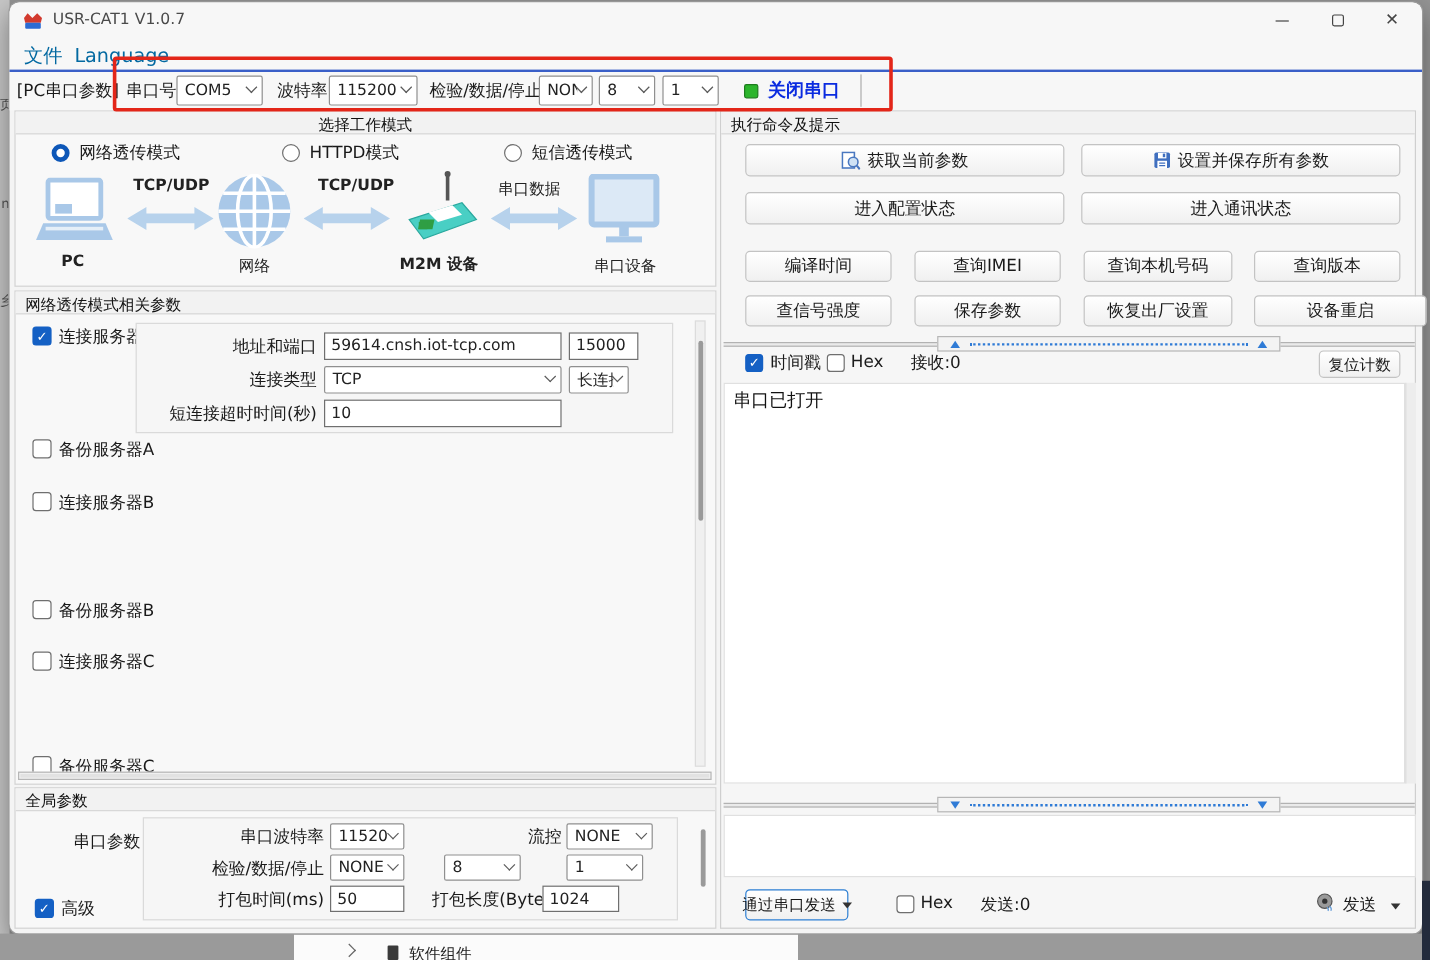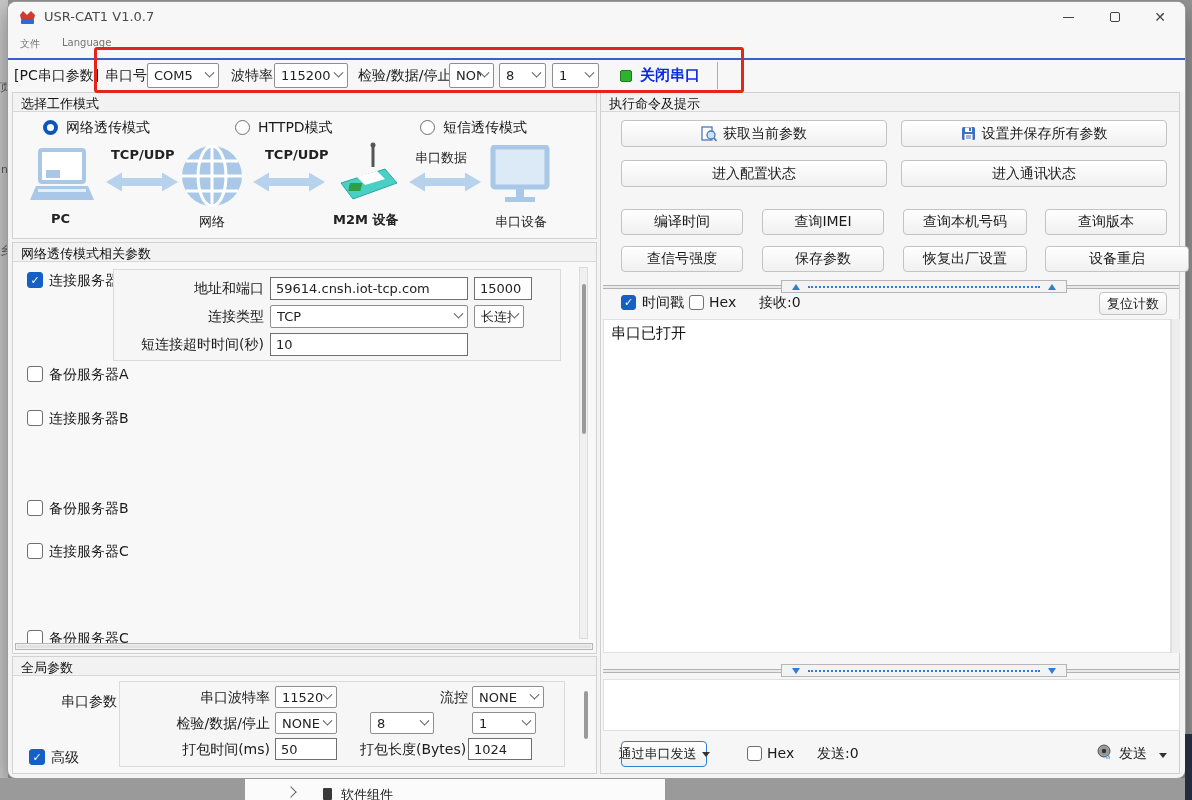--- a/index.html
+++ b/index.html
@@ -9,21 +9,21 @@
   .win{position:absolute;left:8px;top:2px;width:1177px;height:776px;background:#f4f4f4;border-radius:8px;
        box-shadow:0 0 0 1px #9c9c9c,0 8px 22px rgba(0,0,0,.4);}
   .titlebar{position:absolute;left:0;top:0;width:100%;height:30px;background:#f7f7f7;border-radius:8px 8px 0 0;}
   .title-text{position:absolute;left:36px;top:7px;font-size:13px;color:#4a4a4a;}
   .wbtn{position:absolute;top:0;width:46px;height:30px;display:flex;align-items:center;justify-content:center;color:#444;}
   .min-glyph{width:11px;height:1px;background:#444;}
   .max-glyph{width:10px;height:10px;border:1px solid #444;border-radius:2px;}
   .x-glyph{font-size:14px;line-height:14px;color:#444;}
   .x-glyph::after{content:"✕";}
   .menubar{position:absolute;left:0;top:30px;width:100%;height:26px;background:#f7f7f7;}
-  .menu-item{position:absolute;top:4px;font-size:10px;color:#737373;padding:1px 4px;}
+  .menu-item{position:absolute;top:4px;font-size:16px;color:#0369a1;padding:1px 4px;}
   .blueline{position:absolute;left:0;top:56px;width:100%;height:2px;background:#3a5fc8;}
   .serialrow{position:absolute;left:0;top:58px;width:100%;height:32px;background:#f7f7f7;}
   .lab{position:absolute;font-size:14px;color:#1a1a1a;white-space:nowrap;}
   .combo{position:absolute;background:#fff;border:1px solid #8f8f8f;border-radius:2px;display:flex;align-items:center;
          justify-content:space-between;padding:0 5px 0 6px;font-size:13px;height:25px;overflow:hidden;white-space:nowrap;}
   .combo .val{overflow:hidden;white-space:nowrap;}
   .chev{flex:none;width:7px;height:7px;border-right:1.4px solid #5a5a5a;border-bottom:1.4px solid #5a5a5a;
         transform:rotate(45deg) translate(-2px,-2px);}
   .tinput{position:absolute;background:#fff;border:1px solid #6f6f6f;font-size:13px;padding:0 5px;height:23px;
           display:flex;align-items:center;overflow:hidden;white-space:nowrap;}
@@ -120,21 +120,21 @@
     </div>
     <div class="greendot" style="left:612px;top:10px;"></div>
     <span class="closelbl" style="left:632px;top:6px;">关闭串口</span>
     <div class="vsep" style="left:709px;top:2px;height:27px;"></div>
   </div>
 
   <div class="redbox"></div>
 
   <div class="abs" style="left:4px;top:90px;width:585px;height:682px;">
 
-    <div class="group" style="left:0;top:0;width:585px;height:147px;">
+    <div class="group" style="left:0;top:0;width:585px;height:147px;text-align:center;">
       <div class="group-h">选择工作模式</div>
       <div class="radio on" style="left:30px;top:27px;"></div>
       <span class="lab" style="left:53px;top:26px;">网络透传模式</span>
       <div class="radio" style="left:222px;top:27px;"></div>
       <span class="lab" style="left:245px;top:26px;">HTTPD模式</span>
       <div class="radio" style="left:407px;top:27px;"></div>
       <span class="lab" style="left:430px;top:26px;">短信透传模式</span>
 
       <svg class="abs" style="left:15px;top:55px;" width="68" height="60" viewBox="0 0 68 60">
         <rect x="12" y="2" width="44" height="32" rx="2" fill="#fff" stroke="#a9c8e8" stroke-width="4"></rect>
@@ -265,21 +265,21 @@
         <div class="combo" style="left:352px;top:30px;width:64px;height:22px;">
           <span class="val">1</span>
           <span class="chev"></span>
         </div>
 
         <span class="lab" style="left:4px;top:59px;width:146px;text-align:right;">打包时间(ms)</span>
         <div class="tinput" style="left:155px;top:56px;width:62px;height:22px;">
             <span>50</span>
           </div>
         <span class="lab" style="left:240px;top:59px;width:108px;text-align:left;">打包长度(Bytes)</span>
-        <div class="tinput" style="left:348px;top:56px;width:64px;height:22px;">
+        <div class="tinput" style="left:332px;top:56px;width:64px;height:22px;">
             <span>1024</span>
           </div>
       </div>
 
       <div class="cb on" style="left:16px;top:92px;"></div>
       <span class="lab" style="left:38px;top:92px;">高级</span>
       <div class="vthumb" style="left:571px;top:34px;height:48px;"></div>
     </div>
   </div>
 

